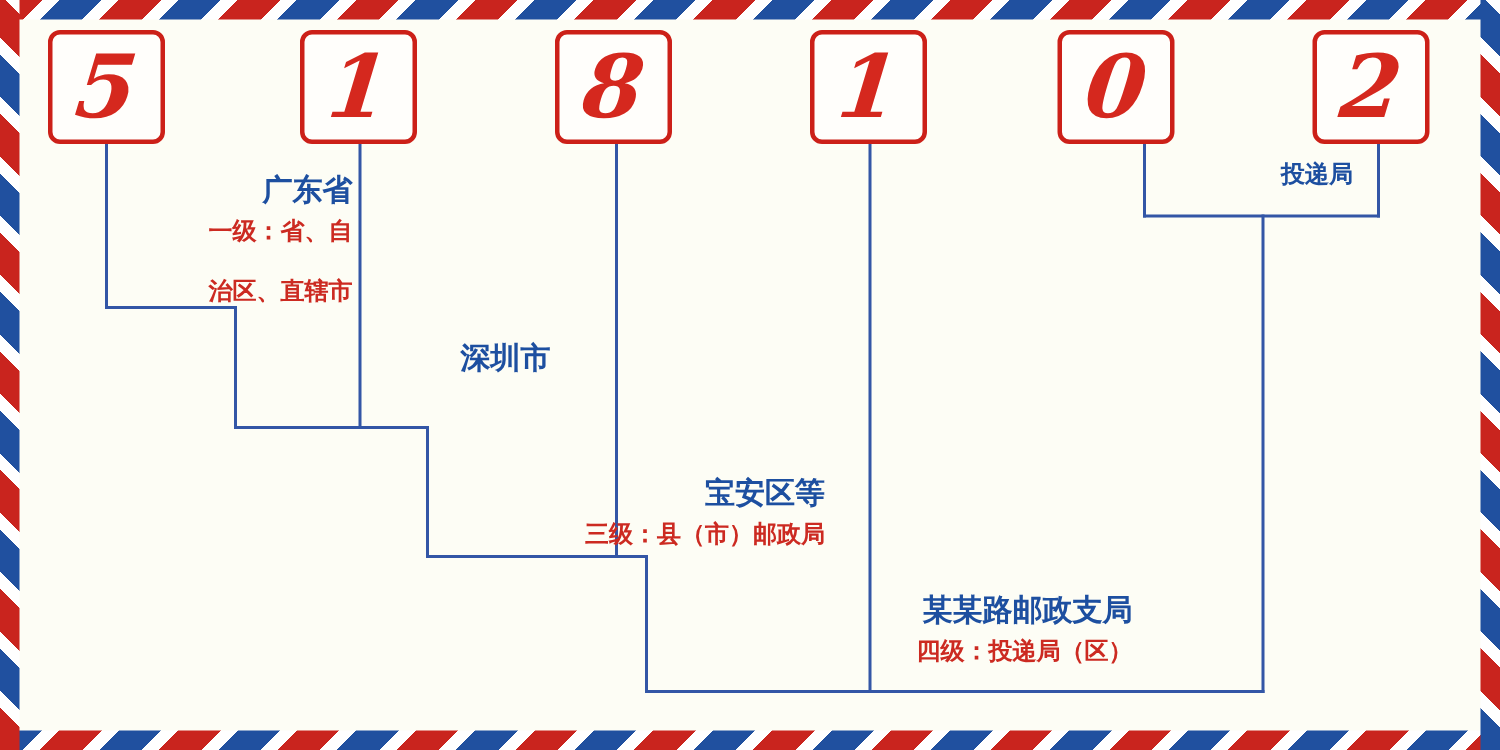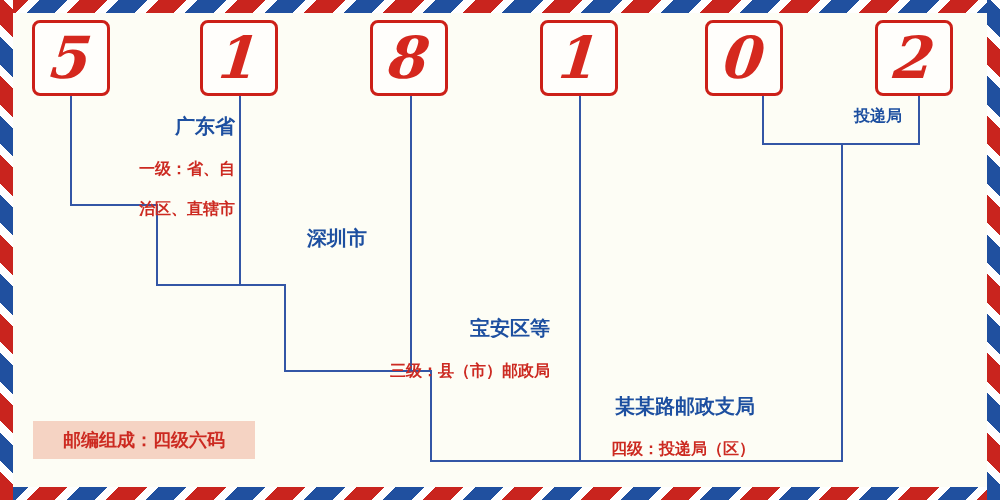--- a/index.html
+++ b/index.html
@@ -39,21 +39,21 @@
     font-style:italic;font-weight:bold;
     font-size:58px;line-height:1;color:var(--digit_red);
     transform:skewX(-6deg);
   }
 
   .vline{position:absolute;width:2px;background:var(--line_blue);}
   .hline{position:absolute;height:2px;background:var(--line_blue);}
 
   .label-block{position:absolute;text-align:right;}
   .label-title{font-size:20px;font-weight:bold;color:var(--label_blue);line-height:1.2;}
-  .label-desc{font-size:16px;font-weight:bold;color:var(--label_red);line-height:1.4;margin-top:20px;}
+  .label-desc{font-size:16px;font-weight:bold;color:var(--label_red);line-height:1.4;margin-top:5px;}
   .label-desc.tight{margin-top:18px;}
 
   .badge{
     position:absolute;left:33px;top:421px;width:222px;height:38px;
     background:var(--badge_bg);
     display:flex;align-items:center;justify-content:center;
     font-size:18px;font-weight:bold;color:var(--label_red);
   }
 </style>
 </head>
@@ -122,15 +122,14 @@
 
   <div class="label-block" style="left:515px;top:394px;width:240px">
     <div class="label-title">某某路邮政支局</div>
     <div class="label-desc">四级：投递局（区）</div>
   </div>
 
   <div class="label-block" style="left:782px;top:106px;width:120px">
     <div class="label-title" style="font-size:16px">投递局</div>
   </div>
 
-  <div class="badge">邮编组成：四级六码</div>
 
 </div>
 
 </body></html>

